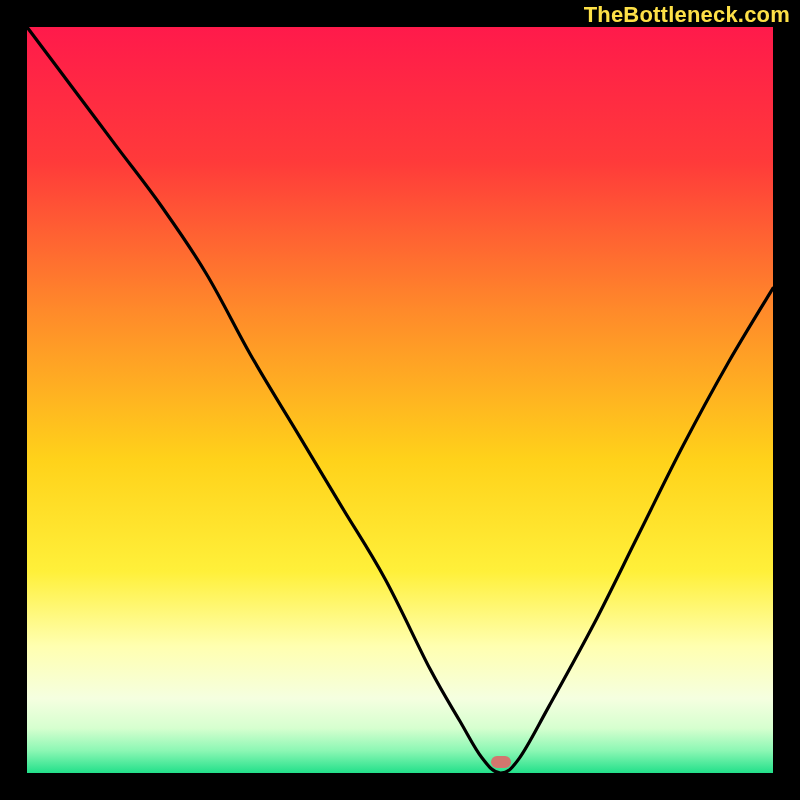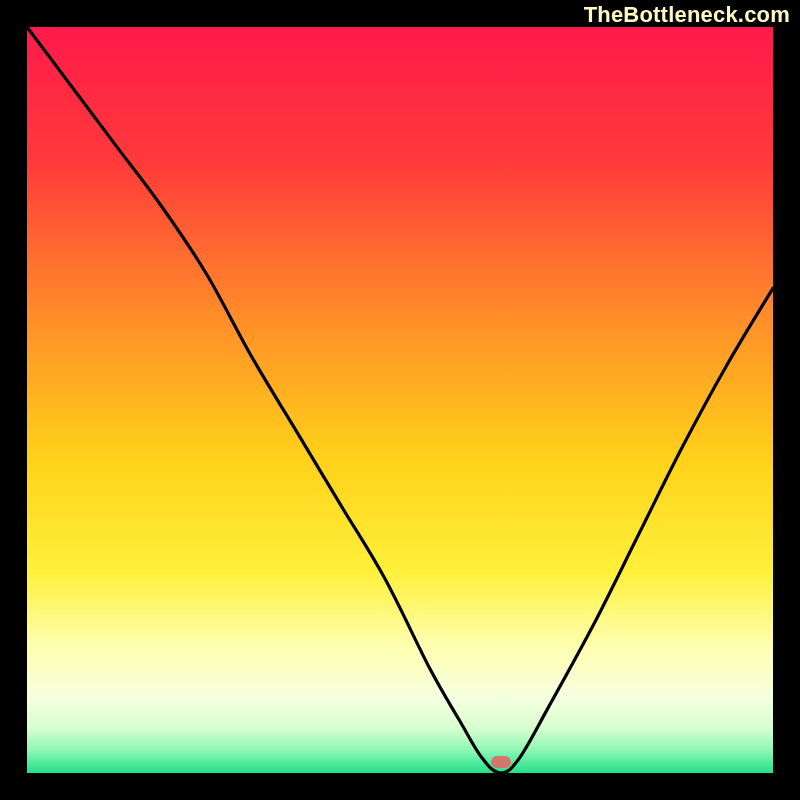--- a/index.html
+++ b/index.html
@@ -14,21 +14,21 @@
   .frame {
     position: relative;
     width: 800px;
     height: 800px;
     background: #000;
   }
   .watermark {
     position: absolute;
     top: 2px;
     right: 10px;
-    color: #fef9c3;
+    color: #fde047;
     font-size: 22px;
     font-weight: 600;
     letter-spacing: 0.2px;
     z-index: 20;
   }
   .plot-area {
     position: absolute;
     left: 27px;
     top: 27px;
     width: 746px;

